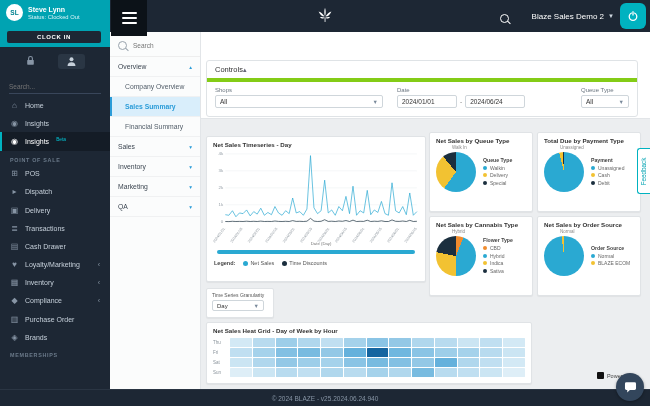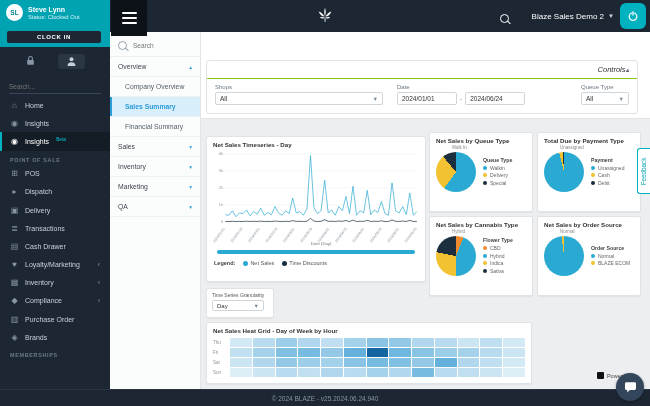--- a/index.html
+++ b/index.html
@@ -49,21 +49,21 @@
   .sn-item.child{padding-left:15px;color:#55606b;}
   .sn-item.active{background:#d9eefb;color:#2b9cd8;box-shadow:inset 2px 0 0 #2b9cd8;font-weight:bold;}
 
   
   .main{position:absolute;left:200px;top:32px;right:0;bottom:16px;background:#eceef0;overflow:hidden;}
   .main-top{position:absolute;top:0;left:0;right:0;height:86px;background:#fff;border-bottom:1px solid #e2e5e8;}
   .main-header{display:flex;justify-content:space-between;align-items:center;padding:7px 12px 3px;}
   .page-title{font-size:12.5px;font-weight:bold;color:#1d2734;}
   .delay-note{font-size:6.5px;color:#98a1aa;}
   .controls-card{position:absolute;left:6px;right:12px;top:28px;background:#fff;border:1px solid #dfe3e6;border-radius:3px;}
-  .controls-head{display:flex;justify-content:flex-end;align-items:center;padding:4px 8px;border-bottom:1px solid #84cc16;font-size:7.5px;color:#333;font-style:italic;}
+  .controls-head{display:flex;justify-content:flex-start;align-items:center;padding:4px 8px;border-bottom:4px solid #84cc16;font-size:7.5px;color:#333;}
   .controls-head .chev{color:#667;font-size:7px;cursor:pointer;}
   .controls-body{display:flex;align-items:flex-end;gap:14px;padding:5px 8px 8px;}
   .flabel{font-size:6px;color:#6b7680;margin-bottom:2px;}
   .select,.dateinput{height:13px;border:1px solid #cfd6db;border-radius:2px;background:#fff;font-size:6.5px;color:#333;display:flex;align-items:center;padding:0 4px;box-sizing:border-box;cursor:pointer;}
   .select{justify-content:space-between;}
   .select .caret{color:#78889a;font-size:5.5px;margin-left:6px;}
   .daterow{display:flex;align-items:center;gap:3px;font-size:6.5px;color:#777;}
   .q-field{margin-left:auto;}
 
   .card{position:absolute;background:#fff;border:1px solid #e0e3e6;border-radius:2px;box-shadow:0 1px 1px rgba(0,0,0,.05);box-sizing:border-box;}

